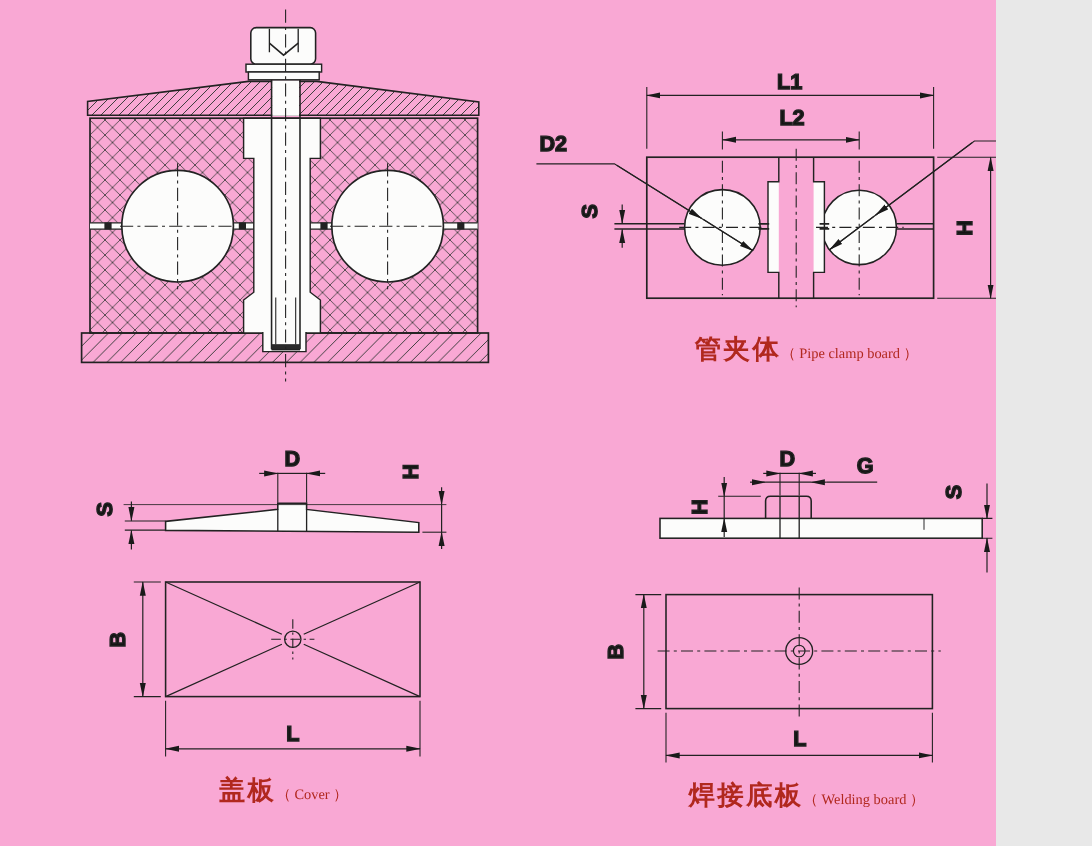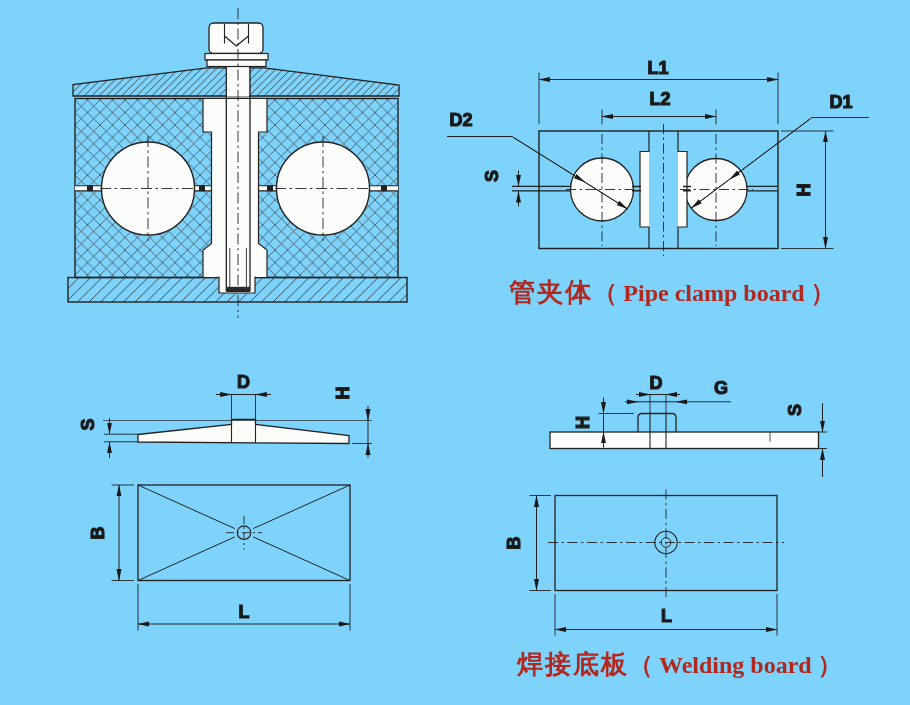--- a/index.html
+++ b/index.html
@@ -1,33 +1,33 @@
 <!DOCTYPE html>
 <html><head>
 <meta charset="utf-8">
 <style>
   html,body{margin:0;padding:0;background:#e8e8e8;}
   #stage{
-    position:relative;width:910px;height:705px;background:#7dd3fc;
+    position:relative;width:830px;height:705px;background:#f9a8d4;
     font-family:"Liberation Sans",sans-serif;overflow:hidden;
   }
   svg text{
     font-family:"Liberation Sans",sans-serif;
     font-weight:bold;font-size:18px;fill:#141414;
   }
   .title{
     position:absolute;text-align:center;color:#b1281e;white-space:nowrap;
     line-height:30px;
   }
   .title .zh{
-    font-family:"DejaVu Sans",sans-serif;font-size:26px;font-weight:600;
+    font-family:"DejaVu Sans",sans-serif;font-size:22px;font-weight:600;
     letter-spacing:2px;
   }
   .title .en{
-    font-family:"Liberation Serif",serif;font-size:24px;font-weight:700;
+    font-family:"Liberation Serif",serif;font-size:12px;font-weight:400;
   }
   .t-clamp{left:502px;top:277px;width:340px;}
   .t-cover{left:136px;top:645px;width:200px;}
   .t-weld{left:517px;top:649px;width:310px;text-align:center;}
 </style>
 </head>
 <body>
 
 <div id="stage">
 
@@ -262,18 +262,21 @@
       <text x="666.5" y="622" text-anchor="middle">L</text>
     </g>
   </g>
 </svg>
 
 
 <div class="title t-clamp">
   <span class="zh">管夹体</span><span class="en">（ Pipe clamp board ）</span>
 </div>
 
+<div class="title t-cover">
+  <span class="zh">盖板</span><span class="en">（ Cover ）</span>
+</div>
 
 <div class="title t-weld">
   <span class="zh">焊接底板</span><span class="en">（ Welding board ）</span>
 </div>
 
 </div>
 
 </body></html>

